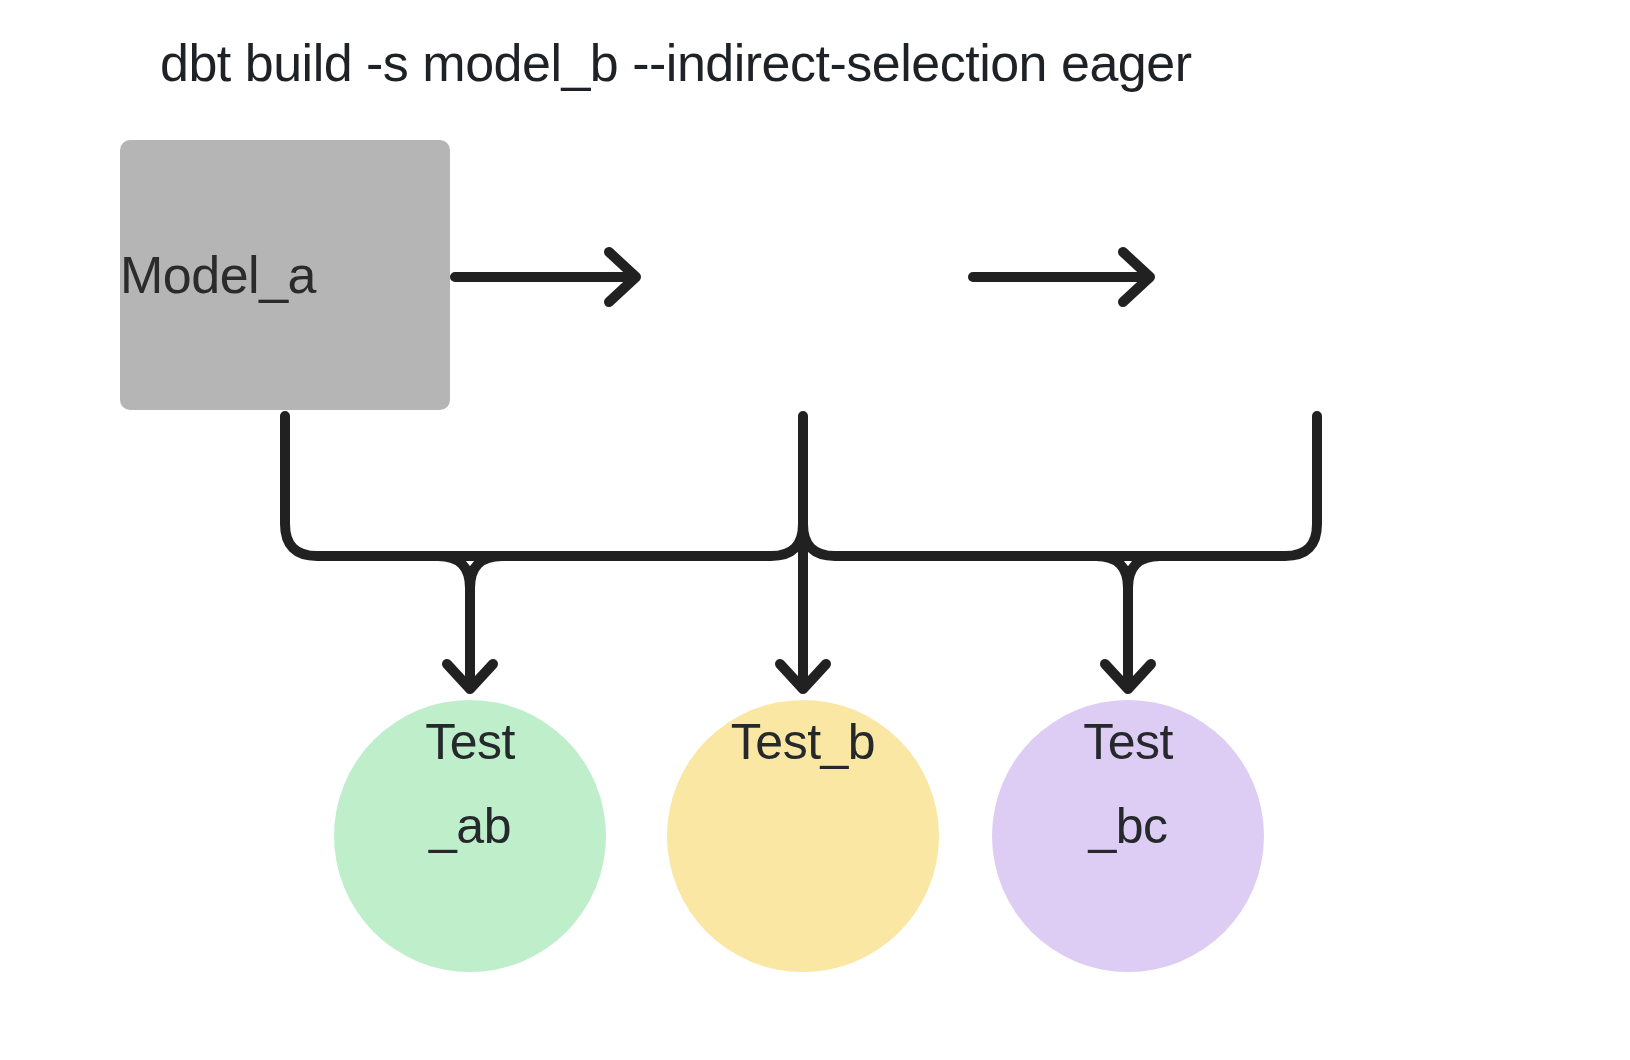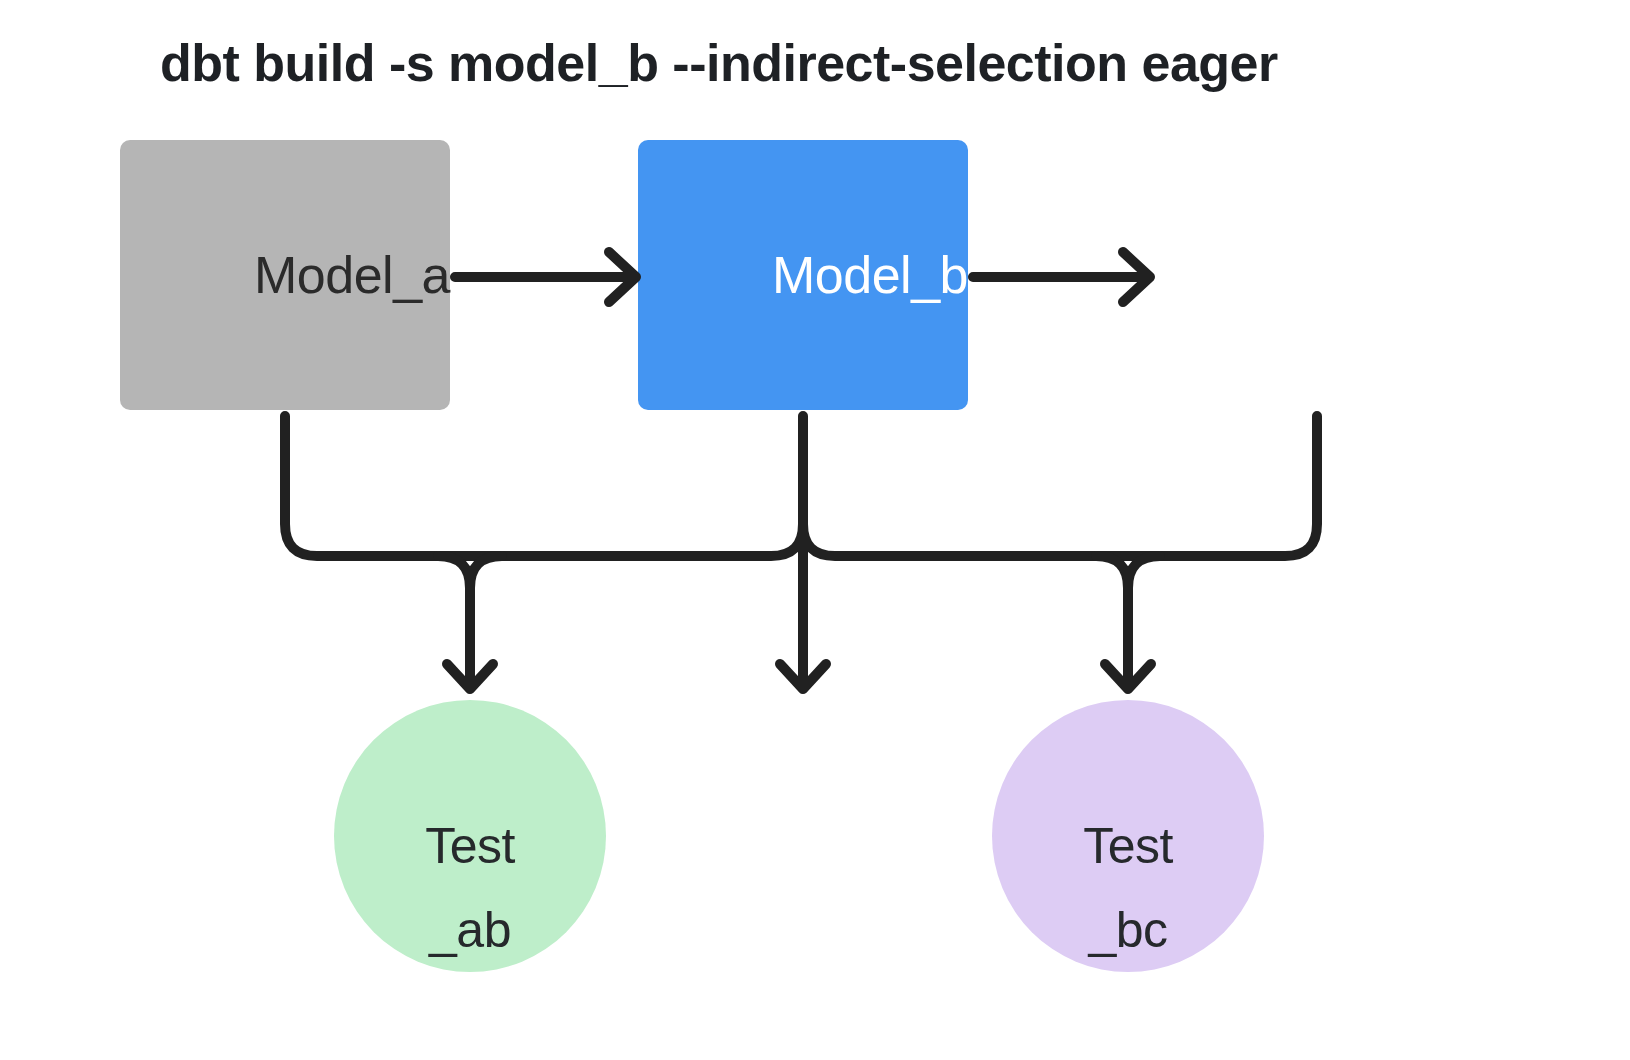--- a/index.html
+++ b/index.html
@@ -13,21 +13,21 @@
     width: 1630px;
     height: 1060px;
     background: var(--bg, #ffffff);
     overflow: hidden;
   }
   .title {
     position: absolute;
     left: 160px;
     top: 33px;
     font-size: 52px;
-    font-weight: 700;
+    font-weight: 400;
     letter-spacing: -0.5px;
     color: var(--title-text, #1e2125);
     white-space: nowrap;
     text-align: center;
   }
   .edges {
     position: absolute;
     left: 0;
     top: 0;
     width: 1630px;
@@ -38,21 +38,21 @@
     fill: none;
     stroke: var(--line, #212121);
     stroke-width: 10;
     stroke-linecap: round;
     stroke-linejoin: round;
   }
   .node {
     position: absolute;
     display: flex;
     align-items: center;
-    justify-content: flex-end;
+    justify-content: flex-start;
     box-sizing: border-box;
   }
   .model {
     top: 140px;
     width: 330px;
     height: 270px;
     border-radius: 10px;
     font-size: 52px;
     letter-spacing: -0.5px;
   }
@@ -89,23 +89,20 @@
 </head>
 <body>
 
 <div class="stage">
 
   <div class="title">dbt build -s model_b --indirect-selection eager</div>
 
   <div class="node model gray model-a">
     <span>Model_a</span>
   </div>
-  <div class="node model blue model-b">
-    <span>Model_b</span>
-  </div>
 
   <svg class="edges" viewBox="0 0 1630 1060" xmlns="http://www.w3.org/2000/svg">
 
     <path class="edge" d="M 455 277 H 630 M 609 252 L 636 277 L 609 302"></path>
 
     <path class="edge" d="M 973 277 H 1144 M 1123 252 L 1150 277 L 1123 302"></path>
 
     <path class="edge" d="M 285 416 L 285 524 Q 285 556 317 556 L 771 556 Q 803 556 803 524"></path>
 
     <path class="edge" d="M 1317 416 L 1317 524 Q 1317 556 1285 556 L 835 556 Q 803 556 803 524"></path>
@@ -114,18 +111,22 @@
 
     <path class="edge" d="M 438 556 Q 470 556 470 588 L 470 686 M 502 556 Q 470 556 470 588 M 447 664 L 470 689 L 493 664"></path>
 
     <path class="edge" d="M 1096 556 Q 1128 556 1128 588 L 1128 686 M 1160 556 Q 1128 556 1128 588 M 1105 664 L 1128 689 L 1151 664"></path>
   </svg>
 
   <div class="node test test-ab">
     <span>Test</span>
     <span>_ab</span>
   </div>
+  <div class="node test test-b">
+    <span>Test_b</span>
+    <span></span>
+  </div>
   <div class="node test test-bc">
     <span>Test</span>
     <span>_bc</span>
   </div>
 
 </div>
 
 </body></html>

